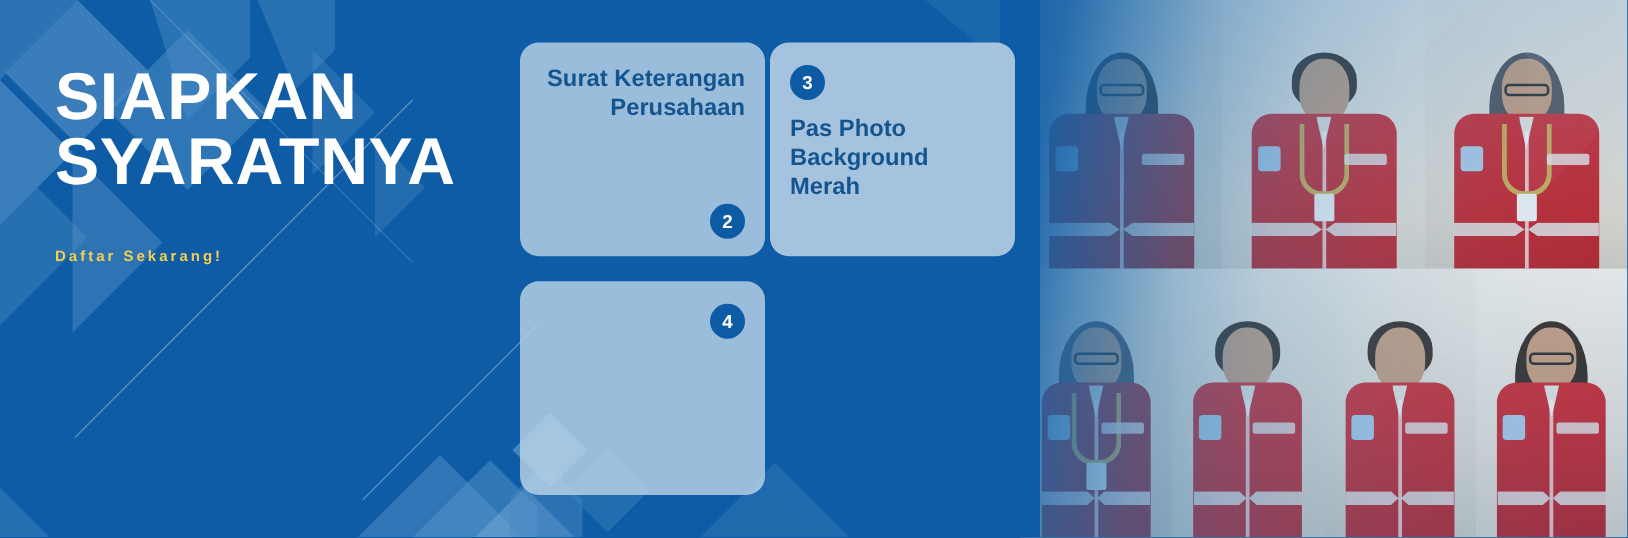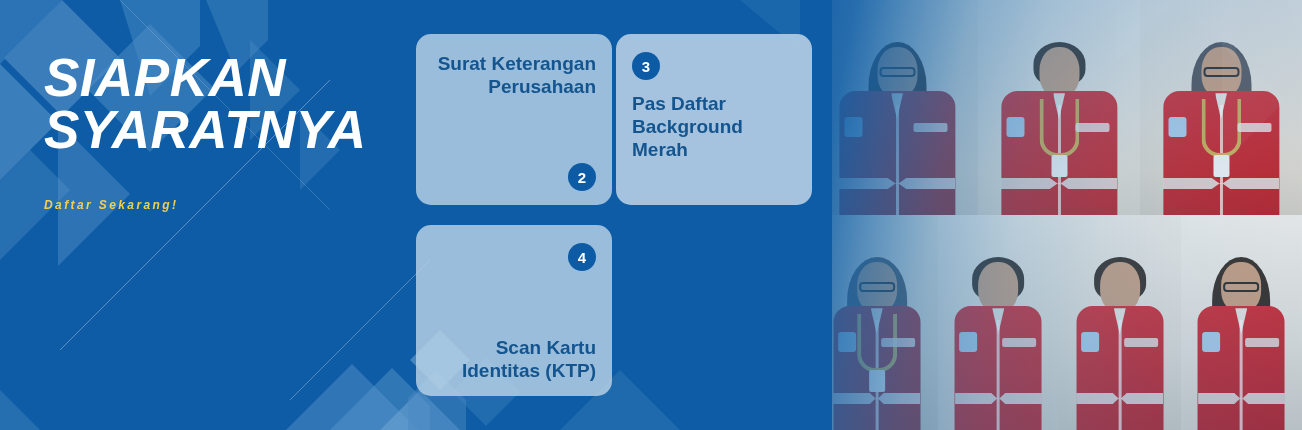--- a/index.html
+++ b/index.html
@@ -137,21 +137,20 @@
     content:"";
     position:absolute; right:0; top:0; width:26px; height:100%;
     background:linear-gradient(90deg,#0e5ca5 0%,rgba(14,92,165,.0) 100%);
   }
   .geo{ position:absolute; inset:0; }
 
   
   .copy{
     position:absolute; left:44px; top:52px; width:360px;
     z-index:6;
-    font-style:italic;
   }
   .headline{
     color:#ffffff;
     font-size:53px;
     line-height:.99;
     font-weight:700;
     letter-spacing:.5px;
   }
   .sub{
     margin-top:54px;
@@ -390,23 +389,22 @@
   <div class="cards">
 
 
     <div class="card card2 translucent">
       <div class="card-text">Surat Keterangan Perusahaan</div>
       <div class="num">2</div>
     </div>
 
     <div class="card card3">
       <div class="num">3</div>
-      <div class="card-text">Pas Daftar Background Merah</div>
+      <div class="card-text">Pas Photo Background Merah</div>
     </div>
 
     <div class="card card4 translucent">
       <div class="num">4</div>
       <div class="spacer"></div>
-      <div class="card-text">Scan Kartu Identitas (KTP)</div>
     </div>
 
   </div>
 </div>
 
 </body></html>

